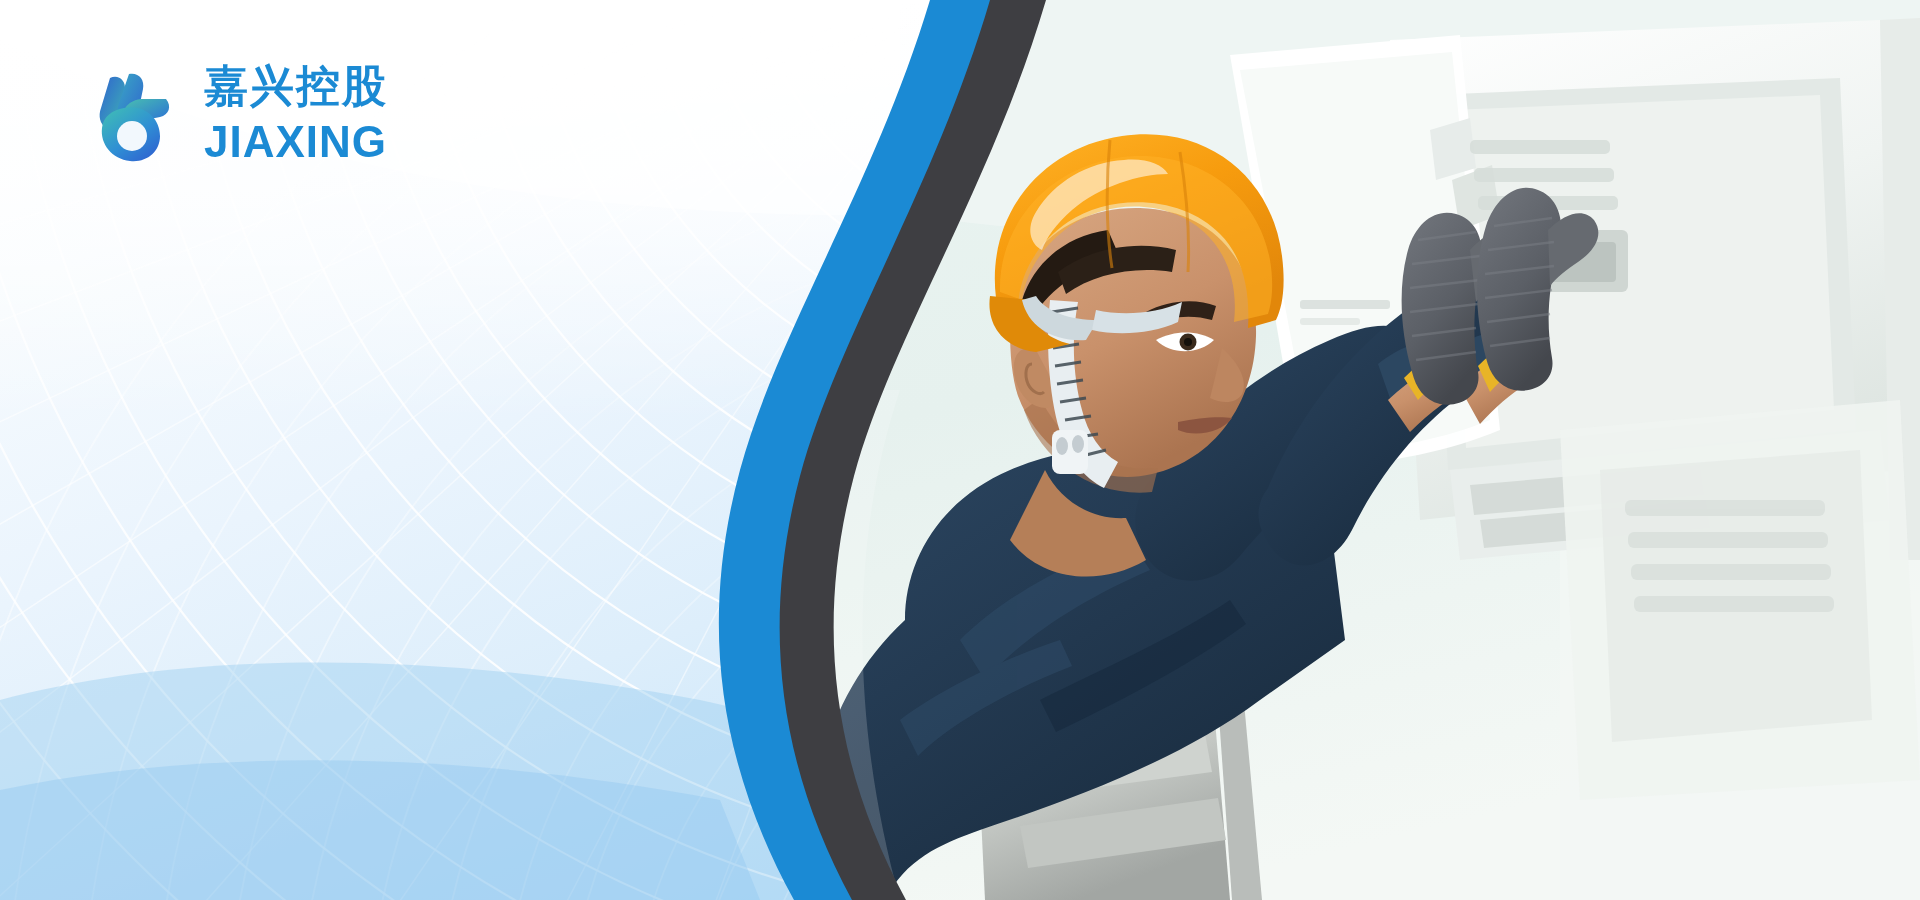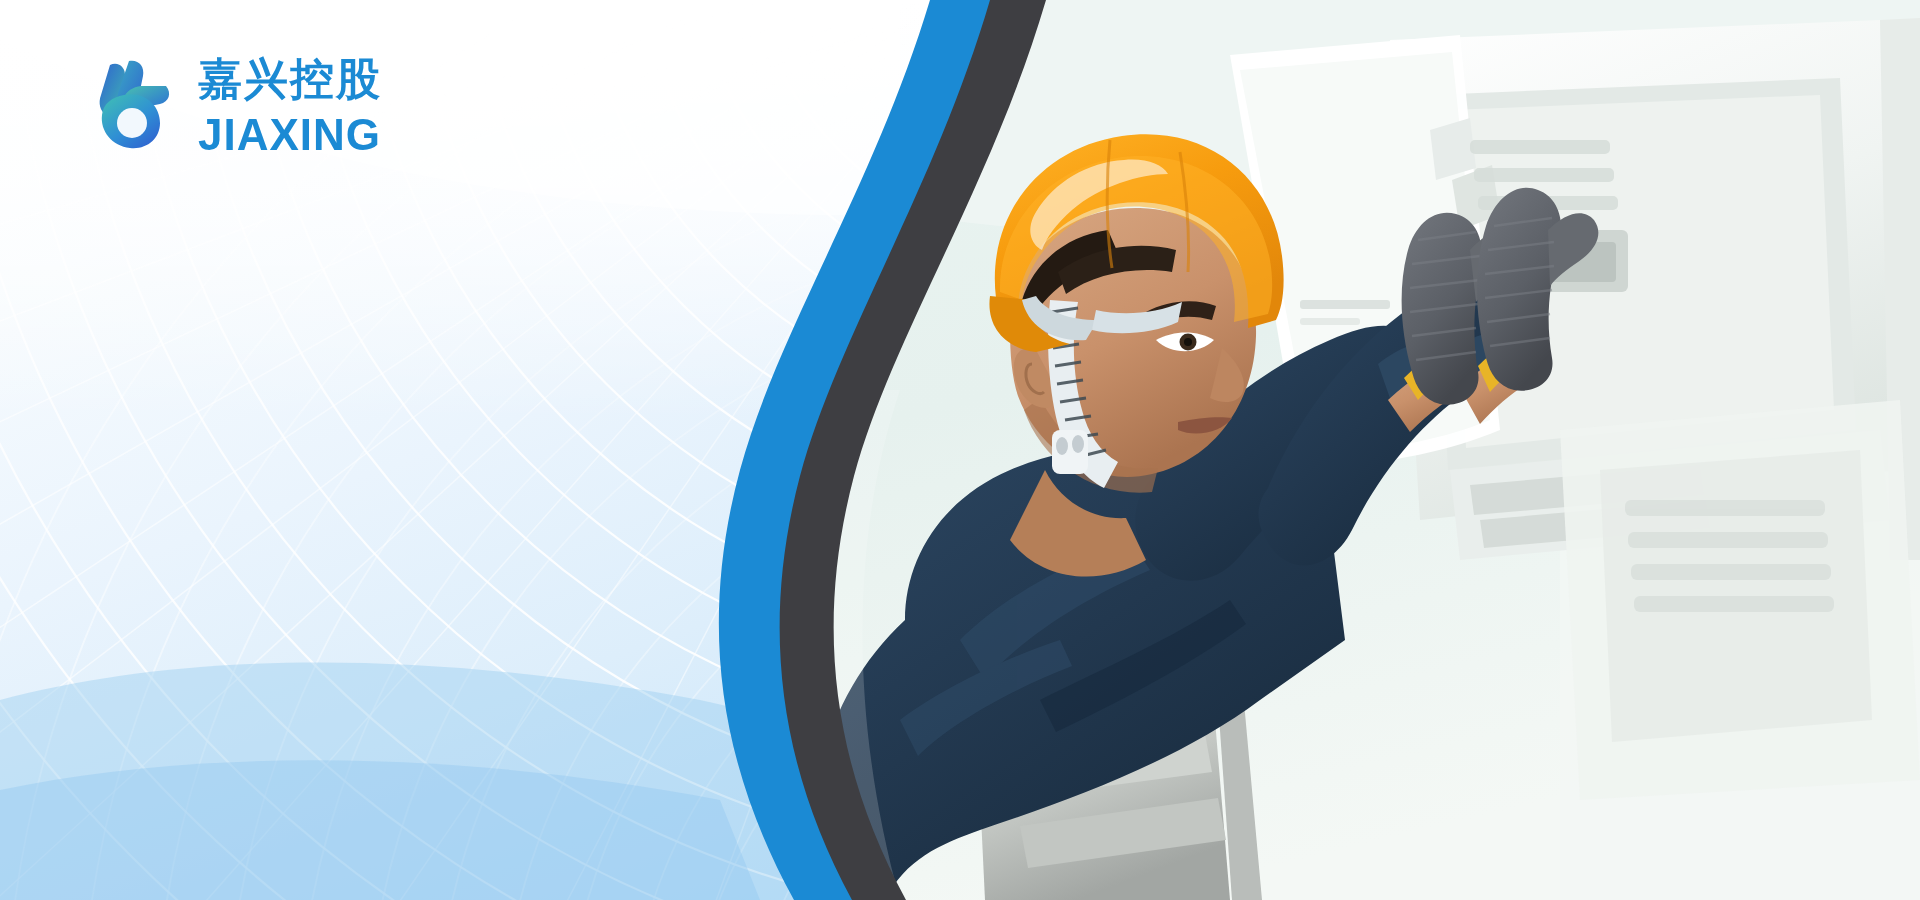--- a/index.html
+++ b/index.html
@@ -53,24 +53,24 @@
     position: absolute;
     left: 0; top: 0;
     width: 1920px; height: 900px;
   }
   .photo-wrap svg { display:block; width:100%; height:100%; }
 
   
   .logo {
     position: absolute;
     left: 88px;
-    top: 51px;
+    top: 58px;
     display: flex;
-    align-items: flex-start;
-    gap: 24px;
+    align-items: flex-end;
+    gap: 30px;
   }
   .logo-mark { width: 86px; height: 100px; flex: 0 0 auto; }
   .logo-mark svg { display:block; width:100%; height:100%; }
   .logo-text { display:flex; flex-direction:column; line-height: 1; padding-top: 6px;}
   .logo-cn {
     font-family: "DejaVu Sans", sans-serif;
     font-size: 44px;
     font-weight: 700;
     color: #1b8ad4;
     letter-spacing: 2px;

